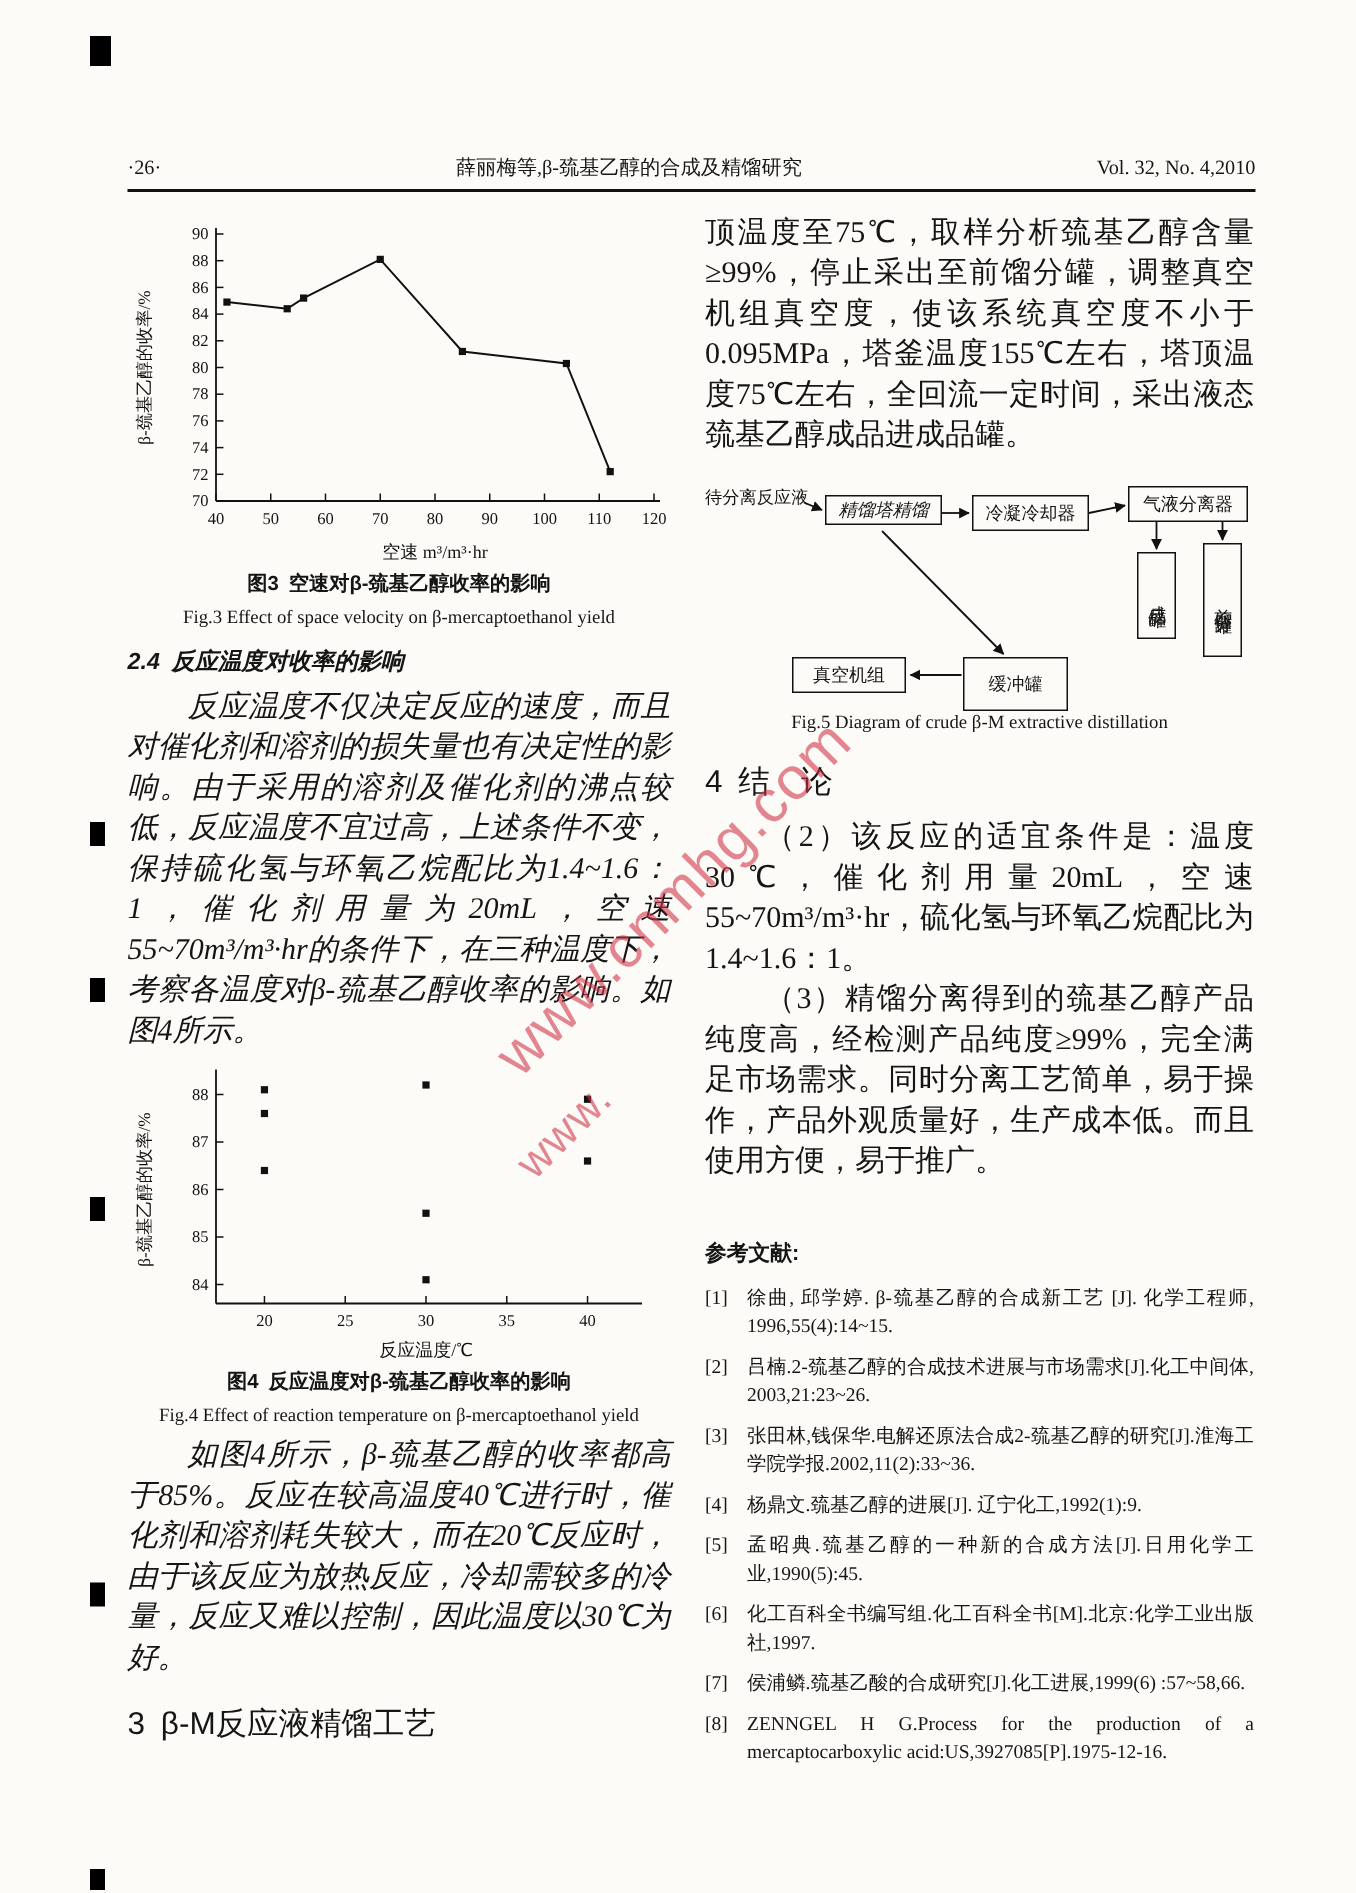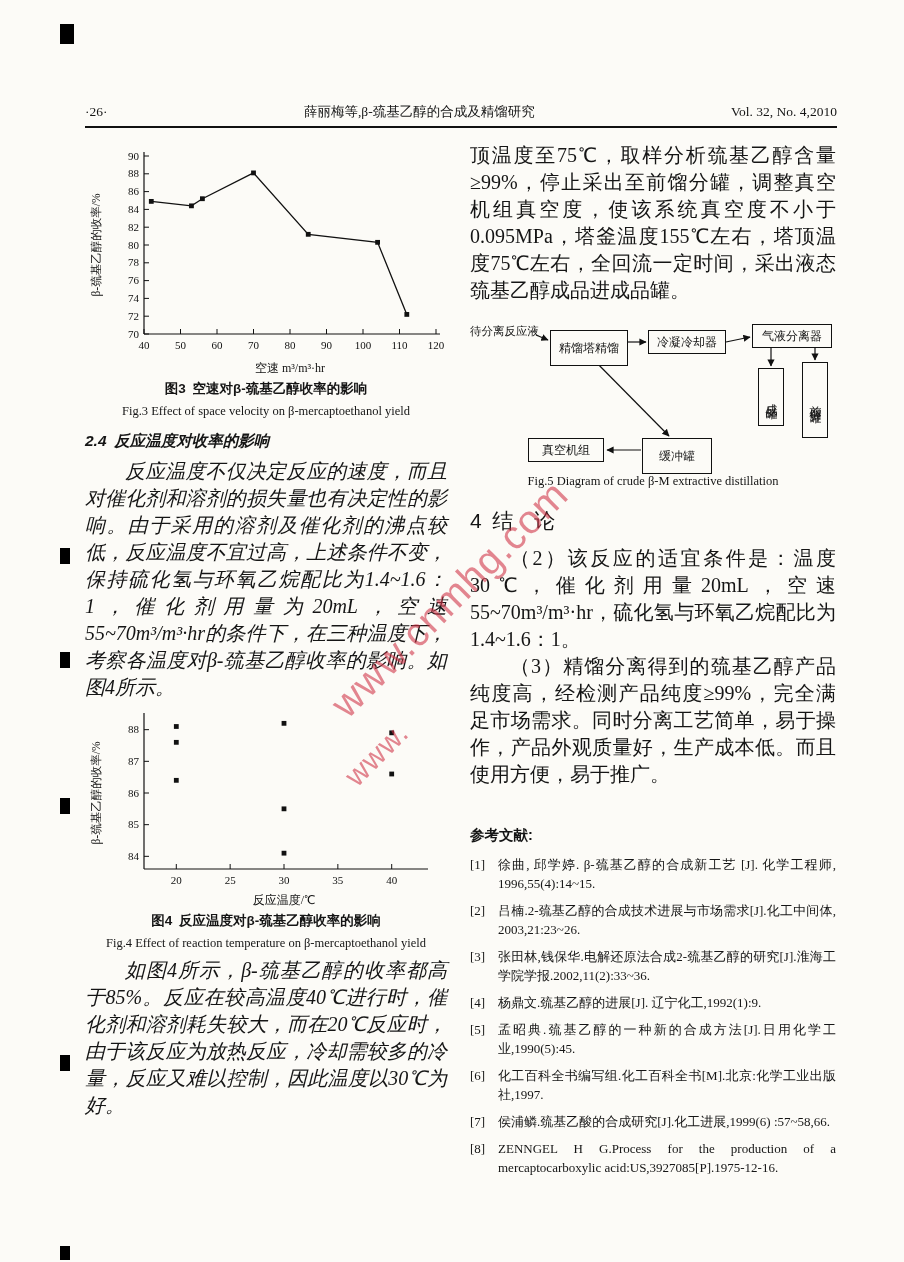--- a/index.html
+++ b/index.html
@@ -170,20 +170,21 @@
           <rect x="303.2923076923077" y="66.60000000000021" width="4.8" height="4.8" fill="#111"></rect>
           <text x="198" y="199" text-anchor="middle" font-size="12">反应温度/℃</text>
           <text x="14" y="88" text-anchor="middle" font-size="11.5" transform="rotate(-90 14 88)">β-巯基乙醇的收率/%</text>
         </svg>
       <div class="fig-cap-cn">图4 反应温度对β-巯基乙醇收率的影响</div>
       <div class="fig-cap-en">Fig.4  Effect of reaction temperature on β-mercaptoethanol yield</div>
     </div>
 
     <p class="body">如图4所示，β-巯基乙醇的收率都高于85%。反应在较高温度40℃进行时，催化剂和溶剂耗失较大，而在20℃反应时，由于该反应为放热反应，冷却需较多的冷量，反应又难以控制，因此温度以30℃为好。</p>
 
+    <div class="sec-main">3 β-M反应液精馏工艺</div>
   </div>
 
   <div class="col-right">
 
     <p class="body no-indent first">顶温度至75℃，取样分析巯基乙醇含量≥99%，停止采出至前馏分罐，调整真空机组真空度，使该系统真空度不小于0.095MPa，塔釜温度155℃左右，塔顶温度75℃左右，全回流一定时间，采出液态巯基乙醇成品进成品罐。</p>
 
     <div class="fig">
       <div class="fig5-diagram">
         <svg width="366" height="150">
           <defs>
@@ -193,21 +194,21 @@
           </defs>
           <line x1="66" y1="17" x2="78" y2="22" stroke="#111" stroke-width="1.2" marker-end="url(#arr)"></line>
           <line x1="158" y1="24" x2="176" y2="24" stroke="#111" stroke-width="1.2" marker-end="url(#arr)"></line>
           <line x1="256" y1="24" x2="280" y2="19" stroke="#111" stroke-width="1.2" marker-end="url(#arr)"></line>
           <line x1="301" y1="30" x2="301" y2="48" stroke="#111" stroke-width="1.2" marker-end="url(#arr)"></line>
           <line x1="345" y1="30" x2="345" y2="42" stroke="#111" stroke-width="1.2" marker-end="url(#arr)"></line>
           <line x1="118" y1="36" x2="199" y2="118" stroke="#111" stroke-width="1.2" marker-end="url(#arr)"></line>
           <line x1="171" y1="132" x2="137" y2="132" stroke="#111" stroke-width="1.2" marker-end="url(#arr)"></line>
         </svg>
         <div class="feed-label">待分离反应液</div>
-        <div class="pbox" style="left:80px;top:12px;width:78px;height:36px;">精馏塔精馏</div>
+        <div class="pbox" style="left:80px;top:12px;width:78px;height:20px;font-style:italic;">精馏塔精馏</div>
         <div class="pbox" style="left:178px;top:12px;width:78px;height:24px;">冷凝冷却器</div>
         <div class="pbox" style="left:282px;top:6px;width:80px;height:24px;">气液分离器</div>
         <div class="pbox vbox" style="left:288px;top:50px;width:26px;height:58px;">成品罐</div>
         <div class="pbox vbox" style="left:332px;top:44px;width:26px;height:76px;">前馏分罐</div>
         <div class="pbox" style="left:58px;top:120px;width:76px;height:24px;">真空机组</div>
         <div class="pbox" style="left:172px;top:120px;width:70px;height:36px;">缓冲罐</div>
       </div>
       <div class="fig-cap-en">Fig.5  Diagram of crude β-M extractive distillation</div>
     </div>
 

